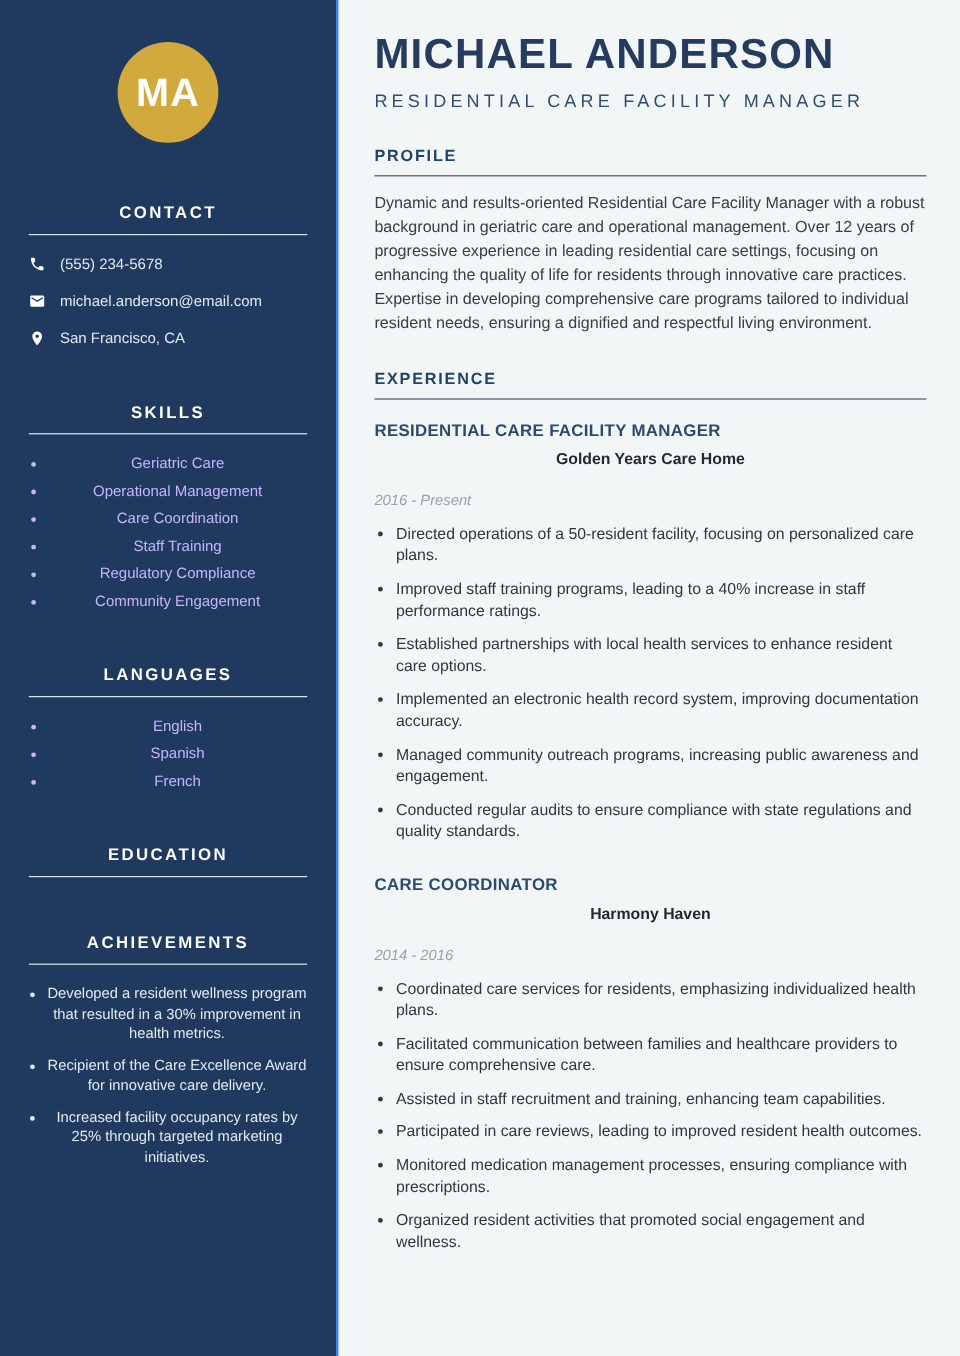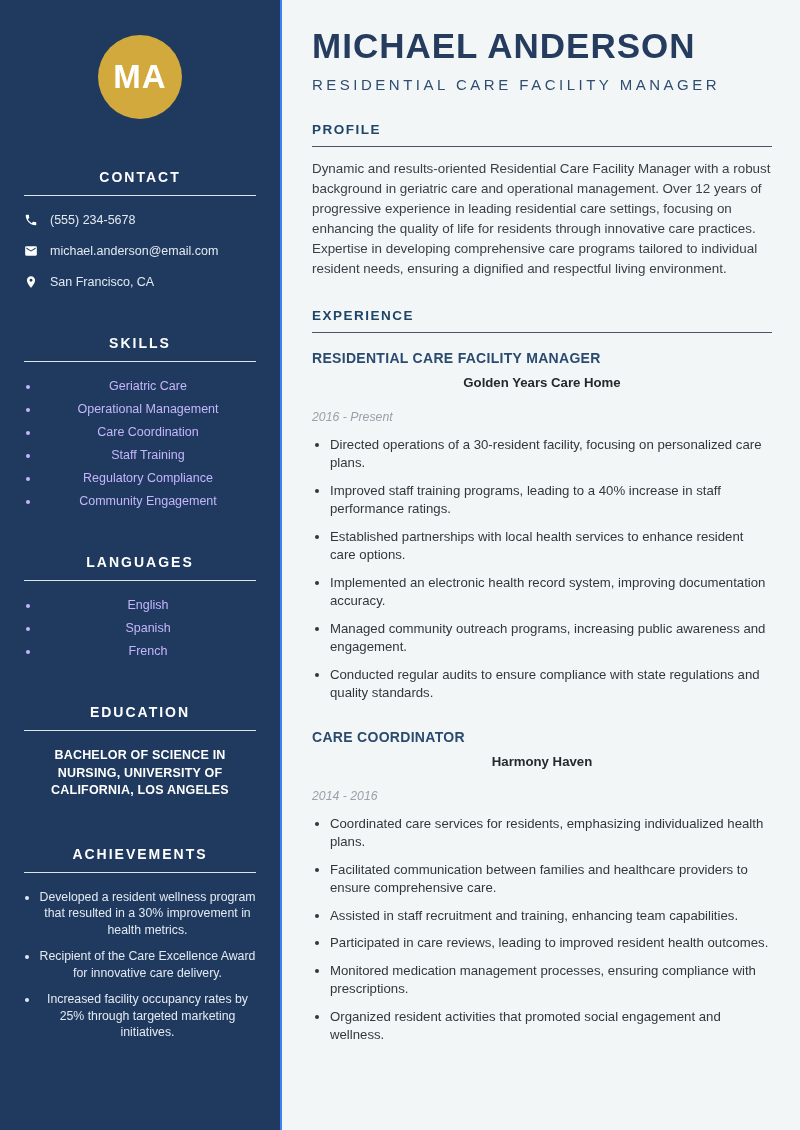--- a/index.html
+++ b/index.html
@@ -169,21 +169,20 @@
           <li>Spanish</li>
 
           <li>French</li>
 
       </ul>
     </section>
 
     <section class="side-section">
       <h2 class="side-title">EDUCATION</h2>
       <hr class="side-rule">
-      <div class="degree">BACHELOR OF SCIENCE IN NURSING, UNIVERSITY OF CALIFORNIA, LOS ANGELES</div>
     </section>
 
     <section class="side-section">
       <h2 class="side-title">ACHIEVEMENTS</h2>
       <hr class="side-rule">
       <ul class="ach-list">
 
           <li>Developed a resident wellness program that resulted in a 30% improvement in health metrics.</li>
 
           <li>Recipient of the Care Excellence Award for innovative care delivery.</li>
@@ -211,21 +210,21 @@
     <section class="section">
       <h2 class="section-title">EXPERIENCE</h2>
       <hr class="section-rule">
 
       <div class="job">
         <h3 class="job-role">RESIDENTIAL CARE FACILITY MANAGER</h3>
         <div class="job-company">Golden Years Care Home</div>
         <div class="job-dates">2016 - Present</div>
         <ul class="job-bullets">
 
-            <li>Directed operations of a 30-resident facility, focusing on personalized care plans.</li>
+            <li>Directed operations of a 50-resident facility, focusing on personalized care plans.</li>
 
             <li>Improved staff training programs, leading to a 40% increase in staff performance ratings.</li>
 
             <li>Established partnerships with local health services to enhance resident care options.</li>
 
             <li>Implemented an electronic health record system, improving documentation accuracy.</li>
 
             <li>Managed community outreach programs, increasing public awareness and engagement.</li>
 
             <li>Conducted regular audits to ensure compliance with state regulations and quality standards.</li>

